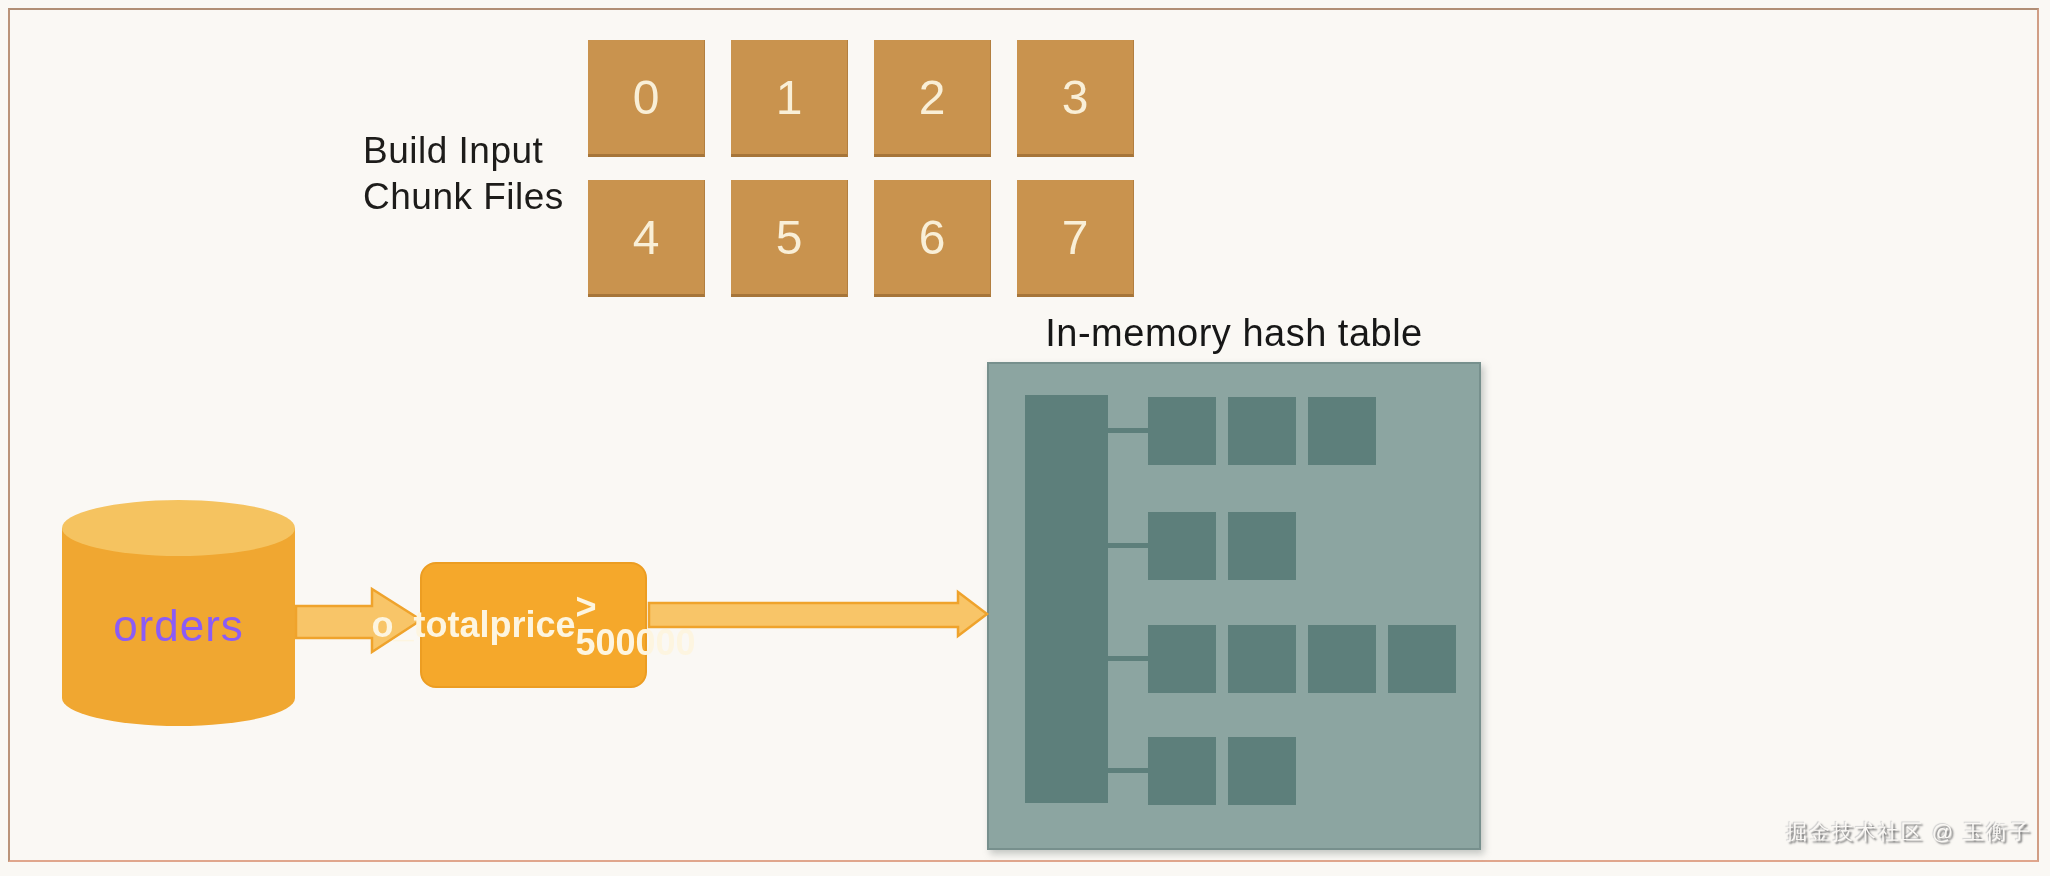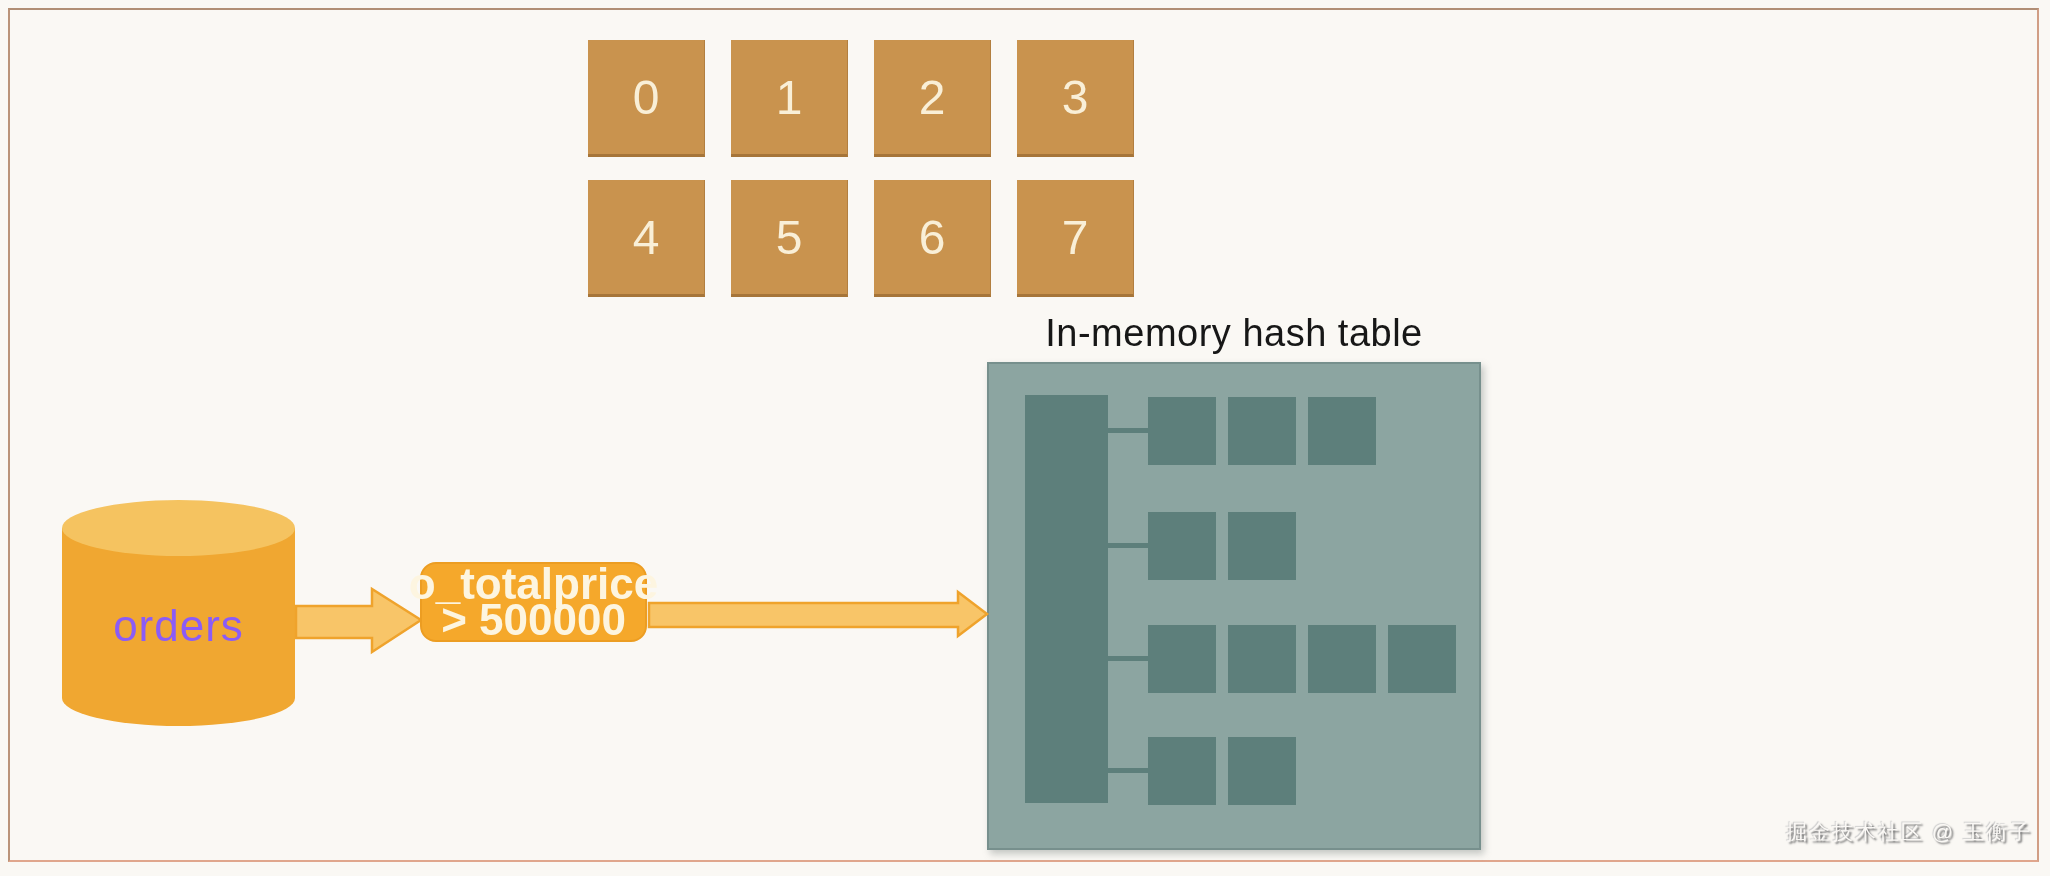--- a/index.html
+++ b/index.html
@@ -52,44 +52,48 @@
   .ht-cell { position:absolute; width:68px; height:68px; background:var(--hash-cell,#5d7f7b); }
   .ht-conn { position:absolute; left:119px; width:40px; height:5px; background:var(--hash-cell,#5d7f7b); }
   
   .cyl-svg { position:absolute; left:62px; top:500px; }
   .orders-label {
     position:absolute; left:62px; top:601px; width:233px; text-align:center;
     font-size:44px; color:#8b5cf6; letter-spacing:1px;
   }
   .arrows-svg { position:absolute; left:290px; top:580px; }
   .filter-box {
-    position:absolute; left:420px; top:562px; width:227px; height:80px;
+    position:absolute; left:420px; top:562px; width:227px; height:126px;
     background:var(--filter-bg,#f5a82b); border:2px solid #ec9d22; border-radius:16px;
-    display:flex; flex-direction:column; align-items:center; justify-content:center;
-    font-size:44px; font-weight:bold; line-height:36px;
+    display:flex; flex-direction:row; align-items:center; justify-content:center;
+    font-size:36px; font-weight:bold; line-height:36px;
     color:var(--text-light,#fdf5e0);
   }
   .hash-arrow-label {
     position:absolute; left:655px; top:632px; width:290px; text-align:center;
     font-size:35px; color:#141414;
   }
   
   .watermark {
     position:absolute; right:18px; top:818px;
     font-size:21px; letter-spacing:2px; color:#faf8f5;
     text-shadow:2px 2px 2px #6f6f6f, -1px -1px 1px #cecece;
   }
 </style>
 </head>
 <body>
 
 <div class="stage">
 
   <div class="frame"></div>
 
+  <div class="chunk-label">
+    <div>Build Input</div>
+    <div>Chunk Files</div>
+  </div>
   <div class="chunk-grid">
       <div class="chunk-box">0</div>
       <div class="chunk-box">1</div>
       <div class="chunk-box">2</div>
       <div class="chunk-box">3</div>
       <div class="chunk-box">4</div>
       <div class="chunk-box">5</div>
       <div class="chunk-box">6</div>
       <div class="chunk-box">7</div>
     </div>

